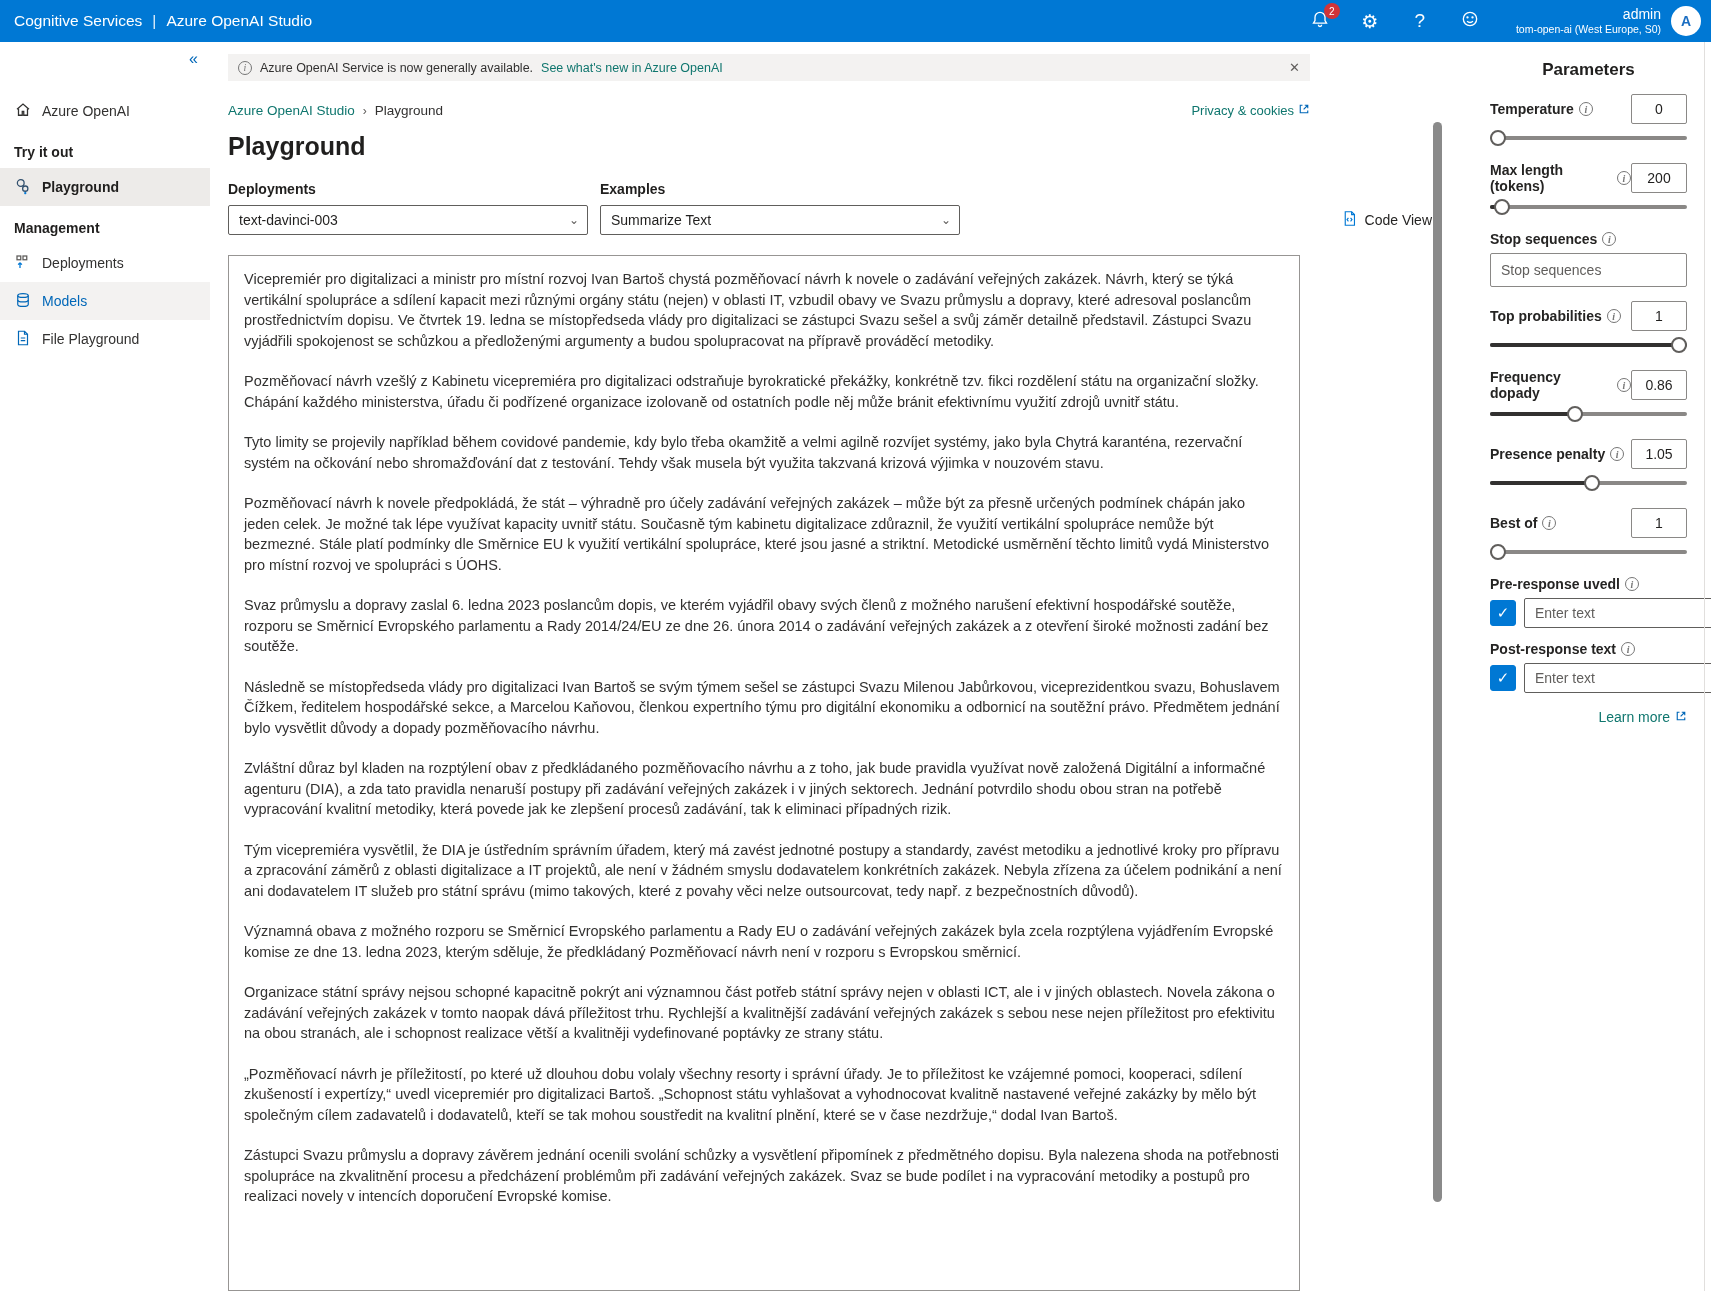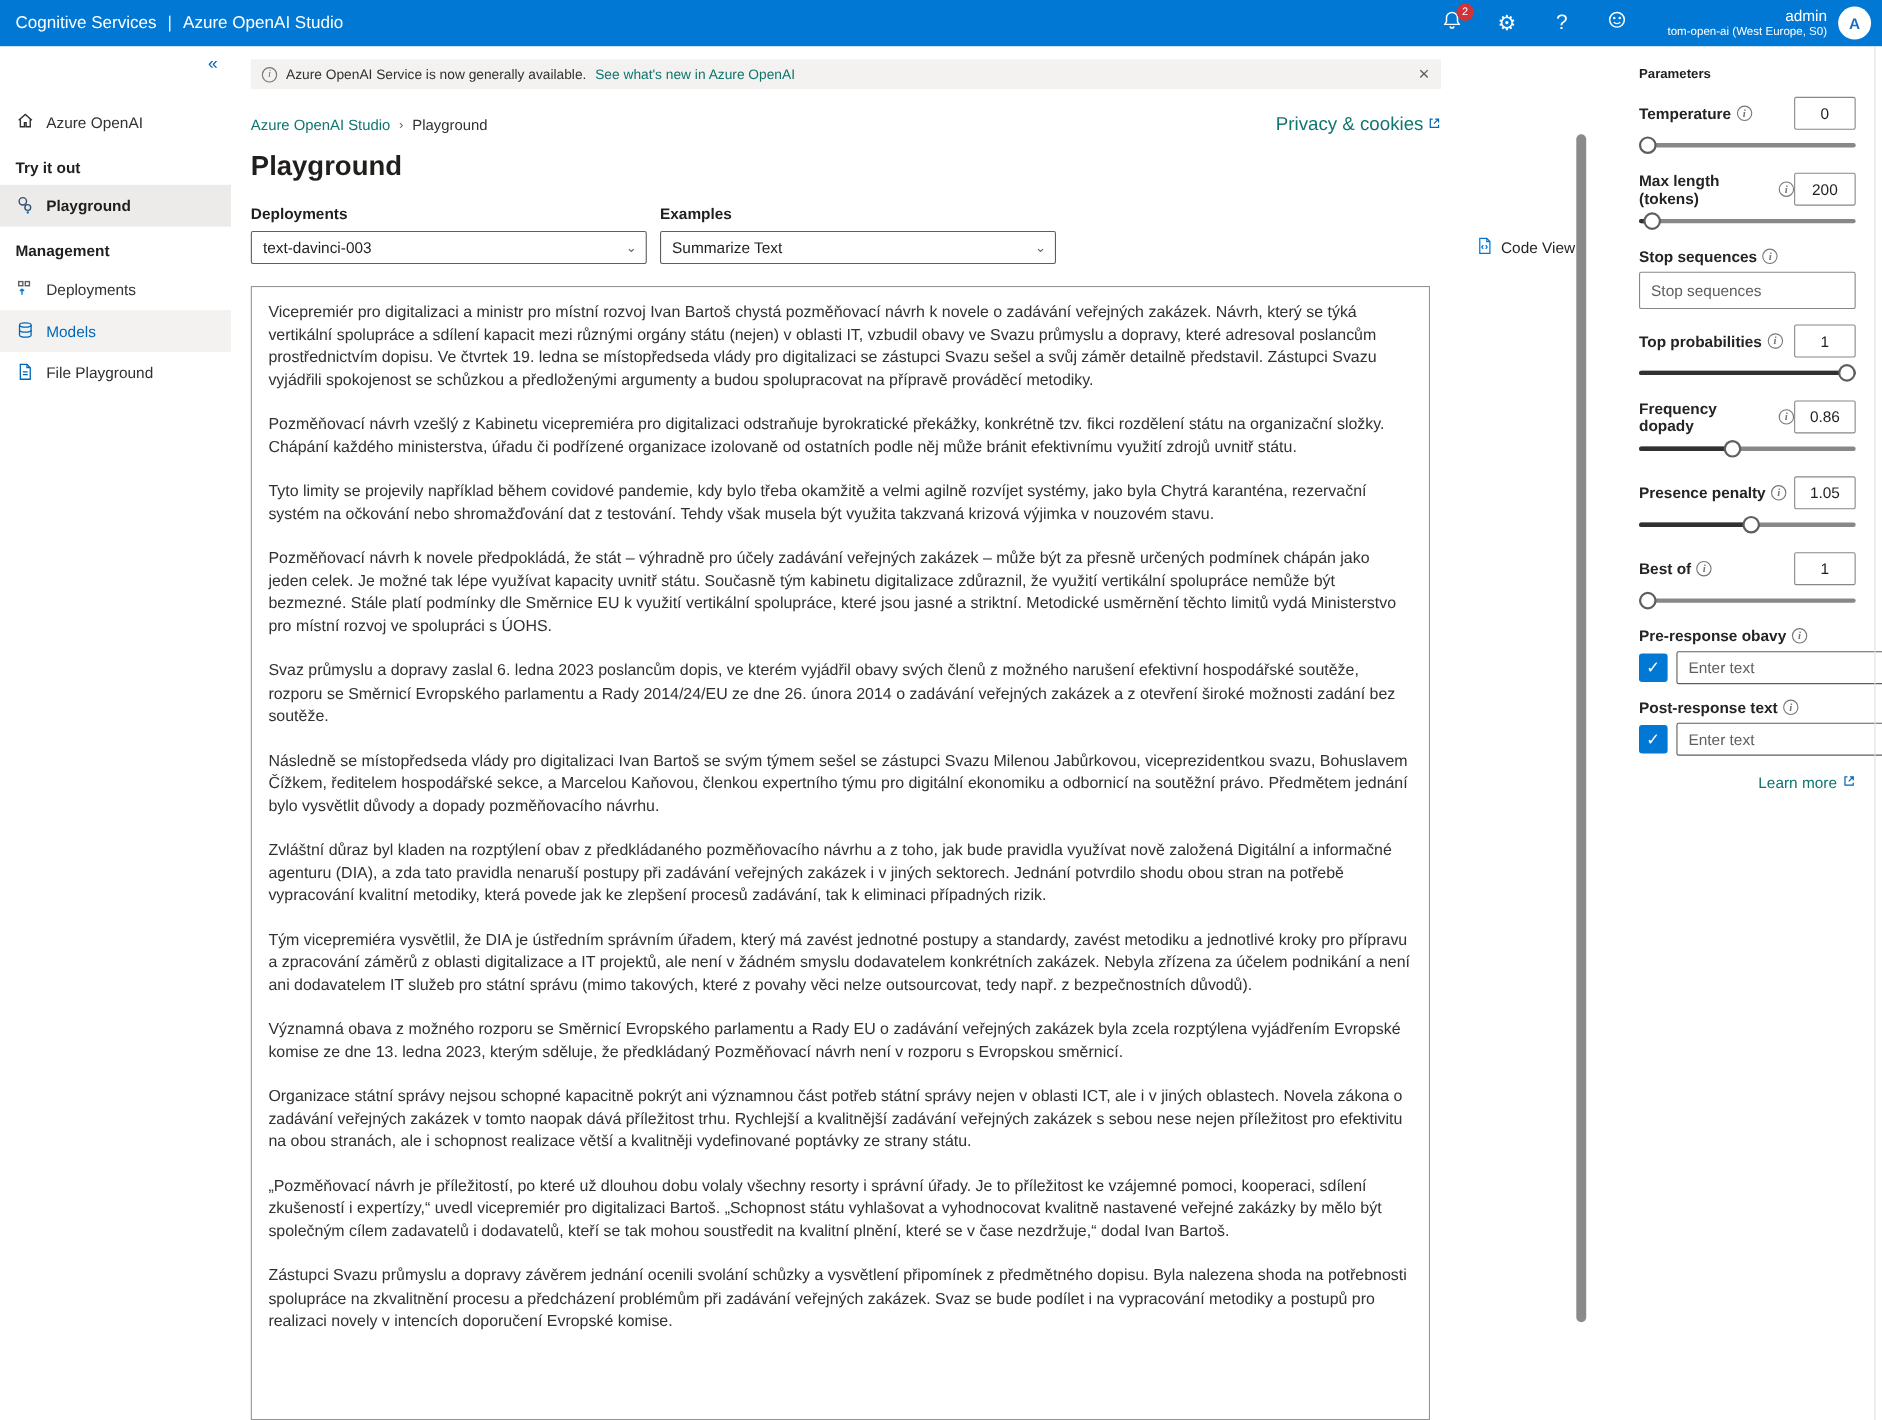--- a/index.html
+++ b/index.html
@@ -44,21 +44,21 @@
   .banner { width:1082px; height:27px; margin-top:12px; background:#f3f2f1;
             display:flex; align-items:center; gap:8px; padding:0 10px; font-size:12.5px; }
   .info-i { width:14px; height:14px; border:1px solid #767676; color:#767676; border-radius:50%;
             font-size:10px; display:flex; align-items:center; justify-content:center; flex:none;
             font-family:"Liberation Serif", serif; font-style:italic; }
   .banner a, .link { color:#0f766e; text-decoration:none; cursor:pointer; }
   .banner-close { margin-left:auto; color:#605e5c; font-size:13px; cursor:pointer; }
 
   .crumb-row { width:1082px; margin-top:22px; display:flex; align-items:center; font-size:13.5px; }
   .crumb-sep { color:#605e5c; margin:0 8px; font-size:12px; }
-  .crumb-right { margin-left:auto; display:flex; align-items:center; gap:4px; font-size:17px;justify-content:flex-end; }
+  .crumb-right { margin-left:auto; display:flex; align-items:center; gap:4px; font-size:13px;justify-content:flex-end; }
 
   .page-title { font-size:25px; font-weight:bold; color:#201f1e; margin-top:14px; }
 
   .ctrl-labels { width:1204px; display:flex; margin-top:20px; font-size:14px; font-weight:bold; color:#201f1e; }
   .lbl-deployments { width:372px; }
   .ctrl-row { width:1204px; display:flex; align-items:center; margin-top:8px; }
   .combo { width:360px; height:30px; border:1px solid #605e5c; border-radius:2px; background:#fff;
            display:flex; align-items:center; padding:0 8px 0 10px; font-size:14px; color:#201f1e;
            cursor:pointer; }
   .combo + .combo { margin-left:12px; }
@@ -68,21 +68,21 @@
 
   .editor { width:1072px; flex:1; margin-top:20px; border:1px solid #979593; background:#fff;
             padding:13px 15px; font-size:14.5px; line-height:20.5px; color:#323130; overflow:hidden; }
   .editor p { margin-bottom:20px; }
 
   .main-scrollbar { position:absolute; right:15px; top:80px; width:9px; height:1080px;
                     background:#8a8a8a; border-radius:5px; }
 
   
   .params { width:254px; flex:none; padding:18px 24px 0 33px; position:relative; }
-  .params-title { font-size:12px; font-weight:bold; color:#201f1e; }
+  .params-title { font-size:17px; font-weight:bold; color:#201f1e;text-align:center; }
   .param { margin-top:13px; }
   .param-head { display:flex; align-items:center; justify-content:space-between; height:32px; }
   .plabel { font-size:14px; font-weight:bold; color:#252423; display:flex; align-items:center; gap:5px; }
   .num-in { width:56px; height:30px; border:1px solid #8a8886; border-radius:2px; font-size:14px;
             text-align:center; color:#201f1e; font-family:"Liberation Sans", sans-serif; }
   .slider { height:22px; display:flex; align-items:center; margin-top:2px; }
   .track { position:relative; height:4px; width:100%; background:#8a8886; border-radius:2px; }
   .fill  { position:absolute; left:0; top:0; height:4px; width:var(--pct,0%); background:#323130; border-radius:2px; }
   .thumb { position:absolute; top:50%; left:clamp(8px, var(--pct,0%), calc(100% - 8px));
            transform:translate(-50%,-50%); width:16px; height:16px; background:#fff;
@@ -382,21 +382,21 @@
       <div class="slider">
           <div class="track" style="--pct: 0%;">
             <div class="fill"></div>
             <div class="thumb"></div>
           </div>
         </div>
     </div>
 
     <div class="param">
       <span class="plabel">
-          <span>Pre-response obavy</span>
+          <span>Pre-response uvedl</span>
           <span class="info-i">i</span>
         </span>
       <div class="resp-row">
         <div class="checkbox checked">
             <span>✓</span>
           </div>
         <input class="resp-in" placeholder="Enter text" style="">
       </div>
     </div>
 

